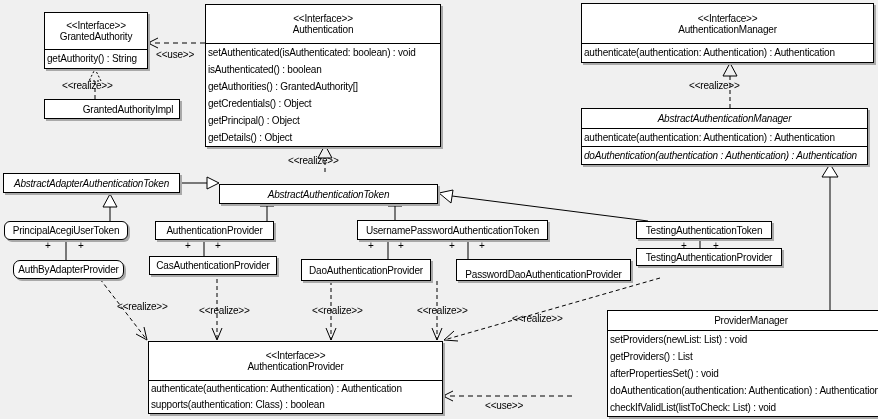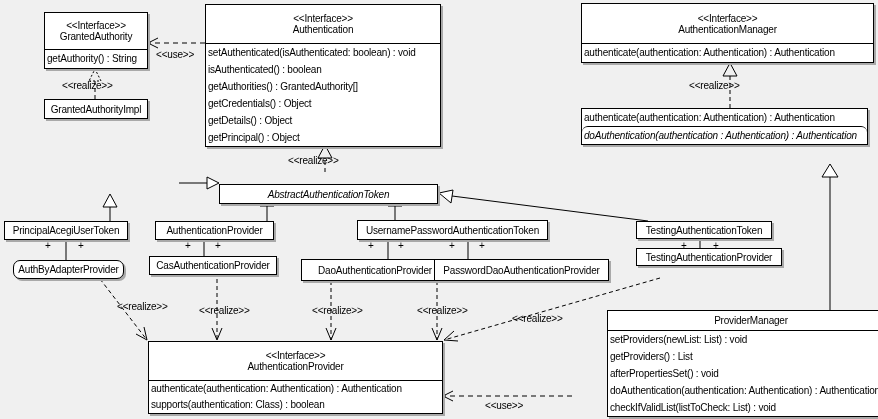--- a/index.html
+++ b/index.html
@@ -128,56 +128,60 @@
   <span class="plus" style="left:713px;top:241px;">+</span>
 
   <div class="box" style="left:44px;top:12px;width:102px;">
     <div class="title" style="height:36px;">
       <div>&lt;&lt;Interface&gt;&gt;</div>
       <div>GrantedAuthority</div>
     </div>
     <div class="m" style="line-height:18px;">getAuthority() : String</div>
   </div>
 
-  <div class="box single" style="left:44px;top:99px;width:102px;height:18px;">
+  <div class="box single" style="left:44px;top:99px;width:102px;height:18px;padding-left:32px;">
     <div>GrantedAuthorityImpl</div>
   </div>
 
   <div class="box" style="left:205px;top:4px;width:234px;">
     <div class="title" style="height:38px;">
       <div>&lt;&lt;Interface&gt;&gt;</div>
       <div>Authentication</div>
     </div>
     <div class="m">setAuthenticated(isAuthenticated: boolean) : void</div>
     <div class="m">isAuthenticated() : boolean</div>
     <div class="m">getAuthorities() : GrantedAuthority[]</div>
     <div class="m">getCredentials() : Object</div>
+    <div class="m">getPrincipal() : Object</div>
     <div class="m">getDetails() : Object</div>
-    <div class="m">getPrincipal() : Object</div>
   </div>
 
   <div class="box" style="left:581px;top:3px;width:291px;">
     <div class="title" style="height:39px;">
       <div>&lt;&lt;Interface&gt;&gt;</div>
       <div>AuthenticationManager</div>
     </div>
     <div class="m" style="line-height:18px;">authenticate(authentication: Authentication) : Authentication</div>
   </div>
 
   <div class="box" style="left:581px;top:108px;width:285px;">
+    <div class="title abstract" style="height:19px;">AbstractAuthenticationManager</div>
     <div class="m">authenticate(authentication: Authentication) : Authentication</div>
-    <div class="m abstract" style="border-top:1px solid #000;border-radius:6px;">doAuthentication(authentication : Authentication) : Authentication</div>
-  </div>
-
+    <div class="m abstract" style="border-top:1px solid #000;">doAuthentication(authentication : Authentication) : Authentication</div>
+  </div>
+
+  <div class="box single abstract" style="left:3px;top:173px;width:175px;height:18px;">
+    <div>AbstractAdapterAuthenticationToken</div>
+  </div>
 
   <div class="box single abstract" style="left:219px;top:184px;width:217px;height:18px;">
     <div>AbstractAuthenticationToken</div>
   </div>
 
-  <div class="box single" style="left:4px;top:221px;width:122px;height:17px;">
+  <div class="box single" style="left:4px;top:221px;width:122px;height:17px;border-radius:6px;">
     <div>PrincipalAcegiUserToken</div>
   </div>
 
   <div class="box single" style="left:155px;top:221px;width:117px;height:17px;">
     <div>AuthenticationProvider</div>
   </div>
 
   <div class="box single" style="left:357px;top:220px;width:189px;height:18px;">
     <div>UsernamePasswordAuthenticationToken</div>
   </div>
@@ -187,25 +191,25 @@
   </div>
 
   <div class="box single" style="left:13px;top:260px;width:109px;height:17px;border-radius:7px;">
     <div>AuthByAdapterProvider</div>
   </div>
 
   <div class="box single" style="left:149px;top:256px;width:126px;height:17px;text-align:right;">
     <div>CasAuthenticationProvider</div>
   </div>
 
-  <div class="box single" style="left:301px;top:259px;width:128px;height:20px;padding-left:9px;">
+  <div class="box single" style="left:301px;top:259px;width:128px;height:20px;">
     <div>DaoAuthenticationProvider</div>
   </div>
 
-  <div class="box single" style="left:434px;top:259px;width:173px;height:20px;">
+  <div class="box single" style="left:456px;top:259px;width:173px;height:20px;align-items:flex-end;">
     <div>PasswordDaoAuthenticationProvider</div>
   </div>
 
   <div class="box single" style="left:636px;top:248px;width:144px;height:16px;">
     <div>TestingAuthenticationProvider</div>
   </div>
 
   <div class="box" style="left:148px;top:341px;width:293px;">
     <div class="title" style="height:38px;">
       <div>&lt;&lt;Interface&gt;&gt;</div>

